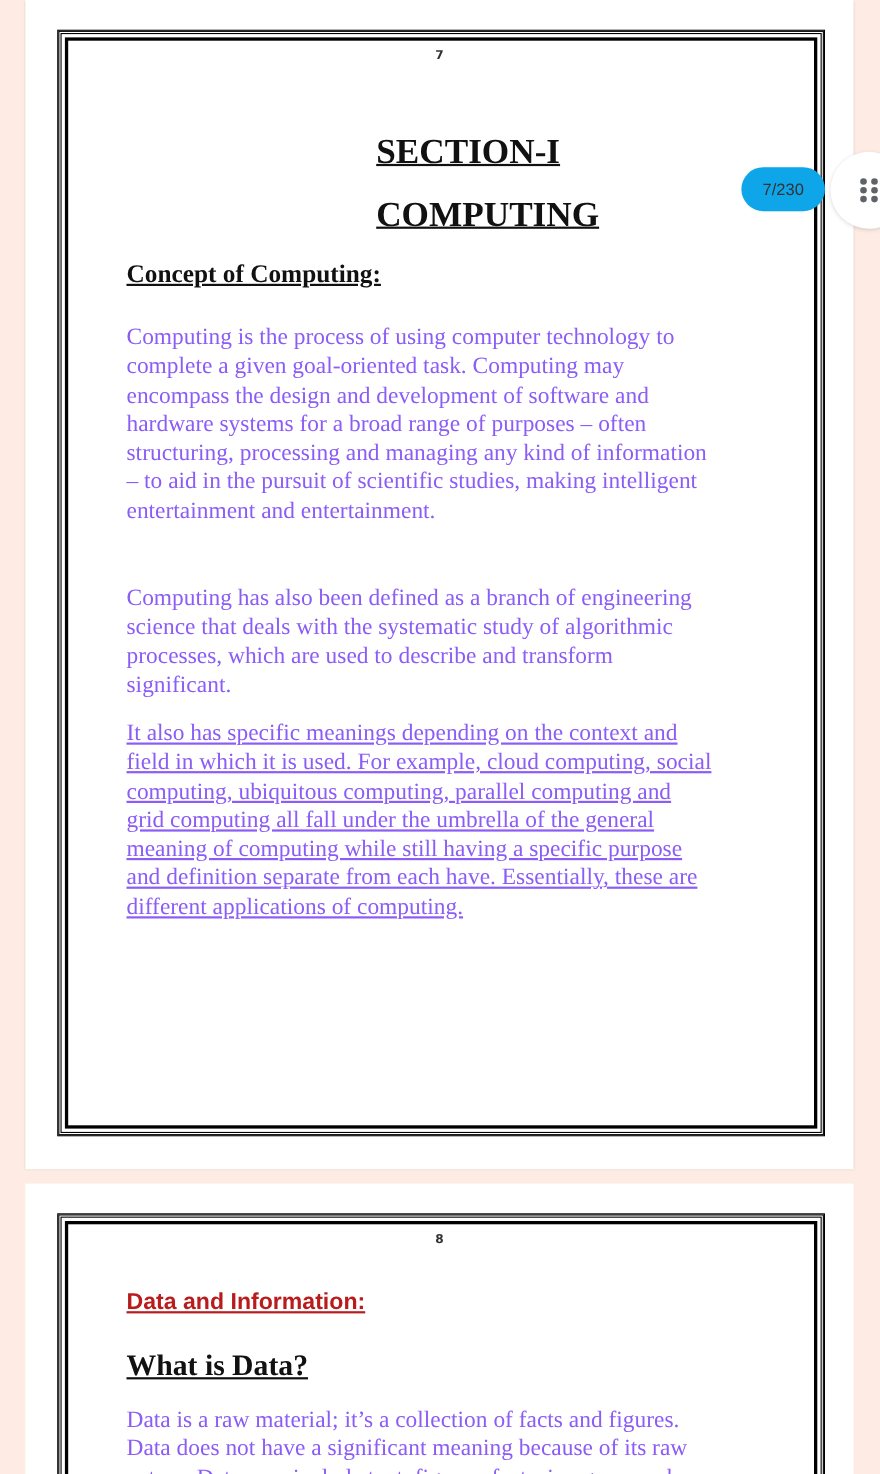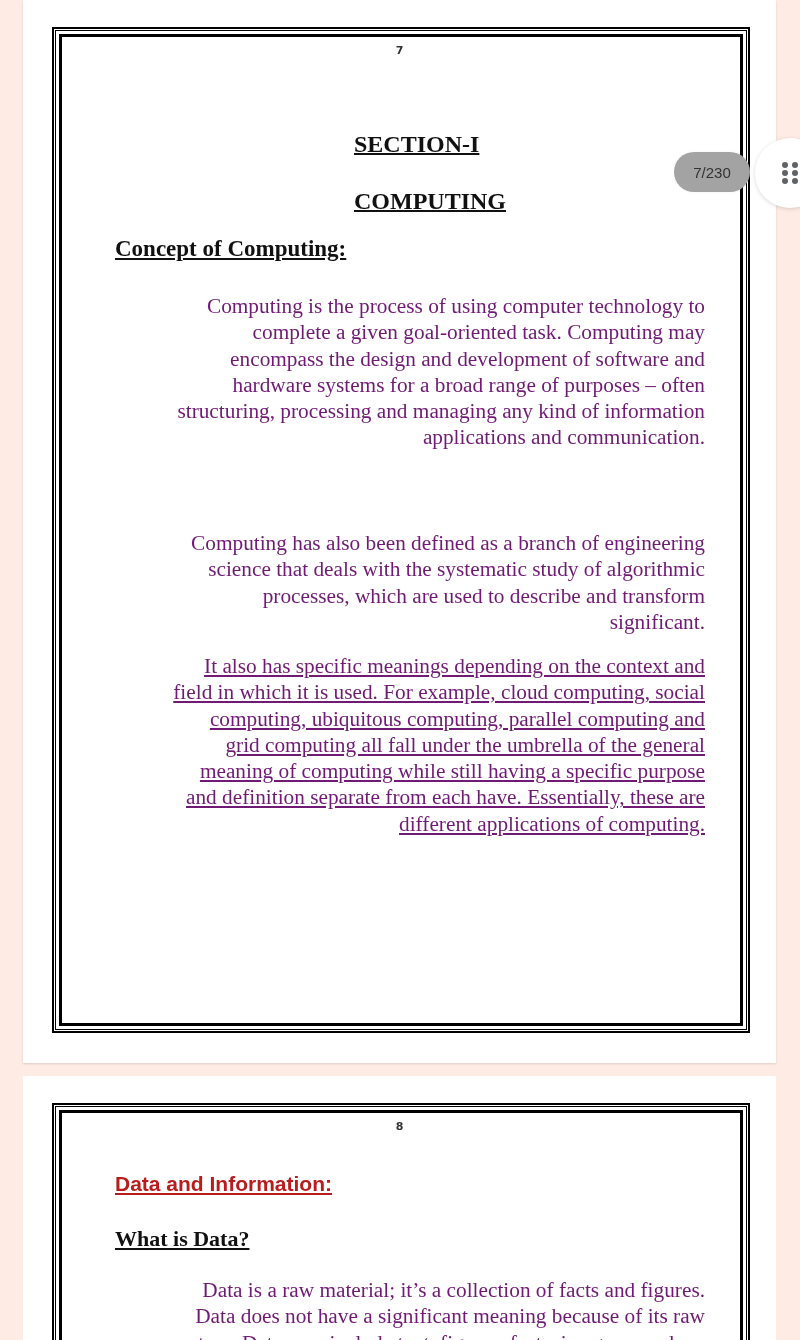--- a/index.html
+++ b/index.html
@@ -5,26 +5,26 @@
   html, body { margin:0; padding:0; }
   body { width:800px; height:1340px; overflow:hidden; background:#fdebe4; position:relative; font-family:"Liberation Serif", serif; }
   .page { position:absolute; left:23px; width:753px; background:#fff; }
   .page1 { top:0; height:1063px; box-shadow:0 1px 2px rgba(0,0,0,0.12); }
   .page2 { top:1076px; height:264px; }
   .frame { position:absolute; left:30px; width:690px; border:3px double #000; outline:1px solid #000; outline-offset:0; }
   .frame-inner { position:absolute; inset:3px; border:3px solid #000; }
   .page1 .frame { top:28px; height:998px; }
   .page2 .frame { top:28px; height:300px; }
   .pnum { position:absolute; left:0; right:0; text-align:center; font-family:"DejaVu Sans", sans-serif; font-weight:bold; font-size:11px; color:#333; }
-  .h-center { position:absolute; left:342px; font-weight:bold; font-size:24px; text-decoration:underline; text-decoration-thickness:2px; color:#111; margin:12px; }
+  .h-center { position:absolute; left:342px; font-weight:bold; font-size:32px; text-decoration:underline; text-decoration-thickness:2px; color:#111; margin:0; }
   .h-left { position:absolute; left:115px; font-weight:bold; font-size:23px; text-decoration:underline; color:#111; margin:0; }
   .h-sans { font-family:"Liberation Sans", sans-serif; font-size:21px; color:#b91c1c; }
-  .para { position:absolute; left:115px; width:590px; font-size:21.3px; line-height:26.3px; color:#701a75; margin:0;text-align:right; }
+  .para { position:absolute; left:115px; width:590px; font-size:21.3px; line-height:26.3px; color:#8b5cf6; margin:0; }
   .para span { display:block; white-space:nowrap; }
-  .counter { position:absolute; left:674px; top:152px; width:76px; height:40px; border-radius:20px; background:#a3a3a3; box-shadow:0 0 3px rgba(0,0,0,0.06); font-family:"Liberation Sans", sans-serif; font-size:15px; color:#333; display:flex; align-items:center; justify-content:center; }
+  .counter { position:absolute; left:674px; top:152px; width:76px; height:40px; border-radius:20px; background:#0ea5e9; box-shadow:0 0 3px rgba(0,0,0,0.06); font-family:"Liberation Sans", sans-serif; font-size:15px; color:#333; display:flex; align-items:center; justify-content:center; }
   .fab { position:absolute; left:755px; top:138px; width:70px; height:70px; border-radius:50%; background:#fff; box-shadow:0 1px 4px rgba(0,0,0,0.15); }
   .dots { position:absolute; left:27px; top:24px; width:16px; height:22px; display:grid; grid-template-columns:repeat(2,6px); grid-template-rows:repeat(3,6px); gap:2px 4px; }
   .dots i { width:6px; height:6px; border-radius:50%; background:#5f6368; display:block; }
 </style>
 </head>
 <body>
 
 <div class="page page1">
   <div class="frame">
       <div class="frame-inner"></div>
@@ -33,21 +33,22 @@
   <h1 class="h-center" style="top:119px; left:319px;">SECTION-I</h1>
   <h1 class="h-center" style="top:176px; left:319px;">COMPUTING</h1>
   <h2 class="h-left" style="top:236px; left:92px;">Concept of Computing:</h2>
 
   <p class="para" style="top:293px; left:92px;">
     <span>Computing is the process of using computer technology to</span>
     <span>complete a given goal-oriented task. Computing may</span>
     <span>encompass the design and development of software and</span>
     <span>hardware systems for a broad range of purposes – often</span>
     <span>structuring, processing and managing any kind of information</span>
-    <span>applications and communication.</span>
+    <span>– to aid in the pursuit of scientific studies, making intelligent</span>
+    <span>entertainment and entertainment.</span>
   </p>
   <p class="para" style="top:530px; left:92px;">
     <span>Computing has also been defined as a branch of engineering</span>
     <span>science that deals with the systematic study of algorithmic</span>
     <span>processes, which are used to describe and transform</span>
     <span>significant.</span>
   </p>
   <p class="para" style="top:653px; left:92px;text-decoration:underline;">
     <span>It also has specific meanings depending on the context and</span>
     <span>field in which it is used. For example, cloud computing, social</span>
@@ -58,21 +59,21 @@
     <span>different applications of computing.</span>
   </p>
 </div>
 
 <div class="page page2">
   <div class="frame">
       <div class="frame-inner"></div>
     </div>
   <div class="pnum" style="top:44px;">8</div>
   <h2 class="h-left h-sans" style="top:96px; left:92px;">Data and Information:</h2>
-  <h3 class="h-left" style="top:150px; left:92px; font-size:22px;">What is Data?</h3>
+  <h3 class="h-left" style="top:150px; left:92px; font-size:27px;">What is Data?</h3>
   <p class="para" style="top:201px; left:92px;">
     <span>Data is a raw material; it’s a collection of facts and figures.</span>
     <span>Data does not have a significant meaning because of its raw</span>
     <span>nature. Data may include text, figures, facts, images, numbers</span>
   </p>
 </div>
 
 <div class="counter">7/230</div>
 <div class="fab">
   <div class="dots">

